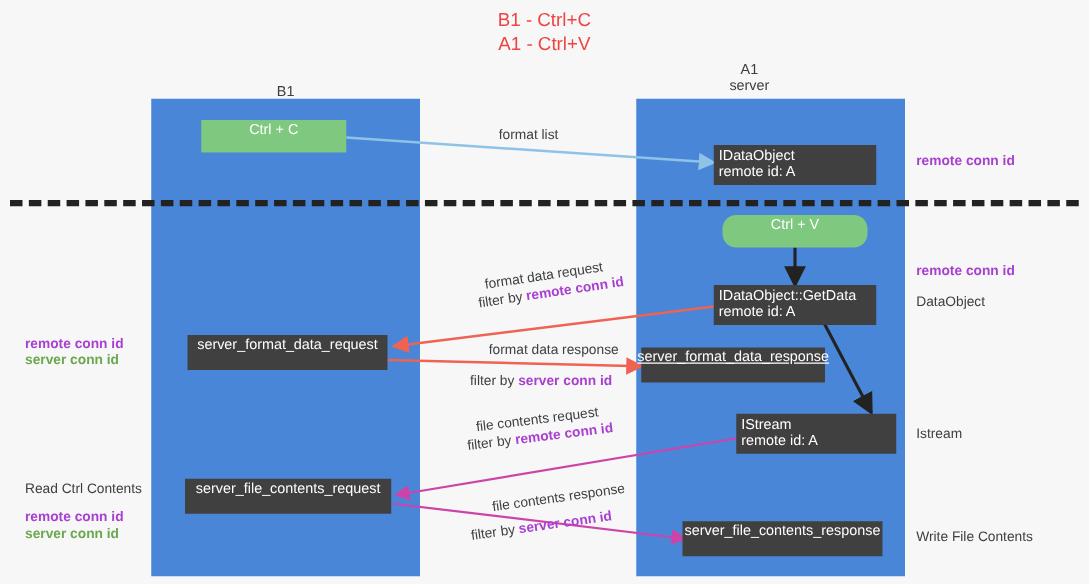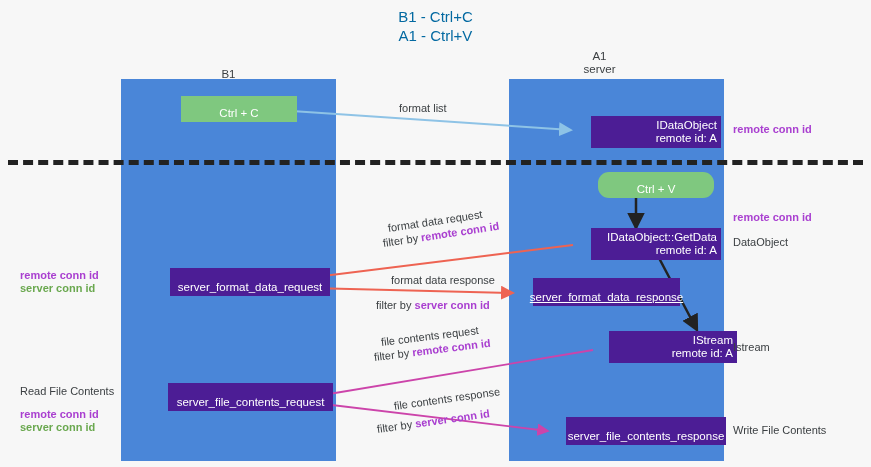--- a/index.html
+++ b/index.html
@@ -12,45 +12,44 @@
     position:relative;
   }
   #stage{position:absolute;inset:0;}
   .abs{position:absolute;}
 
   
   .title{
     left:0;right:0;top:7px;
     text-align:center;
     font-size:15px;line-height:19px;
-    color:#0369a1;
+    color:#ef4444;
   }
 
   
   .lane-head{
     text-align:center;font-size:11.5px;line-height:13px;color:#3c4043;
   }
 
   
   .lane{
     background:#4a86d8;
   }
 
   
   .box{
     box-sizing:border-box;
-    display:flex;align-items:flex-end;justify-content:center;
+    display:flex;align-items:flex-start;justify-content:center;
     text-align:center;
     color:#ffffff;
     font-size:11.5px;line-height:13px;
     padding:2px 4px;
-    margin-left:20px;
   }
   .box.green{background:#7fc87f;}
-  .box.orange{background:#4c1d95;}
+  .box.orange{background:#404040;}
   .box .l2{display:block;}
 
   
   .divider{
     height:0;border-top:5px dashed #222222;
   }
 
   
   .lbl{font-size:11px;line-height:13px;color:#3c4043;white-space:nowrap;}
   .purple{color:#a93fd0;font-weight:bold;}
@@ -179,17 +178,17 @@
 
   <div class="abs lbl purple" style="left:733px;top:123px;">remote conn id</div>
   <div class="abs lbl purple" style="left:733px;top:211px;">remote conn id</div>
   <div class="abs lbl" style="left:733px;top:236px;">DataObject</div>
   <div class="abs lbl" style="left:733px;top:341px;">Istream</div>
   <div class="abs lbl" style="left:733px;top:424px;">Write File Contents</div>
 
   <div class="abs lbl purple" style="left:20px;top:269px;">remote conn id</div>
   <div class="abs lbl green-t" style="left:20px;top:282px;">server conn id</div>
 
-  <div class="abs lbl" style="left:20px;top:385px;">Read File Contents</div>
+  <div class="abs lbl" style="left:20px;top:385px;">Read Ctrl Contents</div>
   <div class="abs lbl purple" style="left:20px;top:408px;">remote conn id</div>
   <div class="abs lbl green-t" style="left:20px;top:421px;">server conn id</div>
 
 </div>
 
 </body></html>

